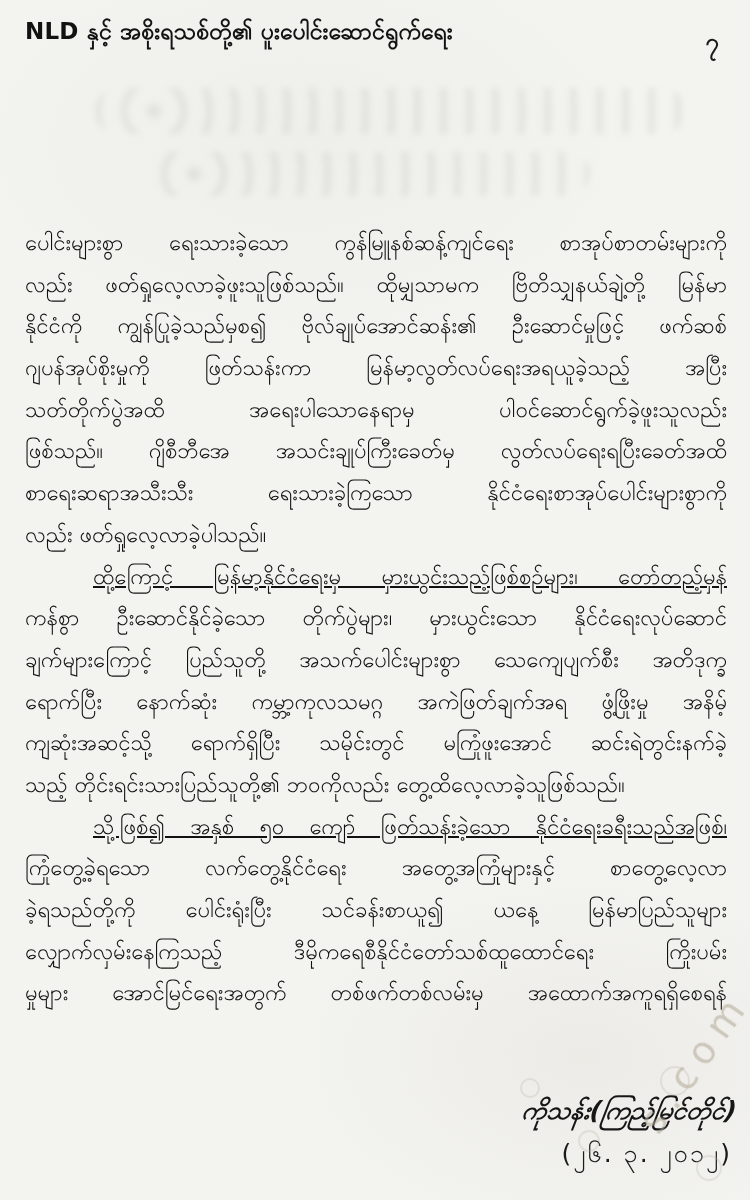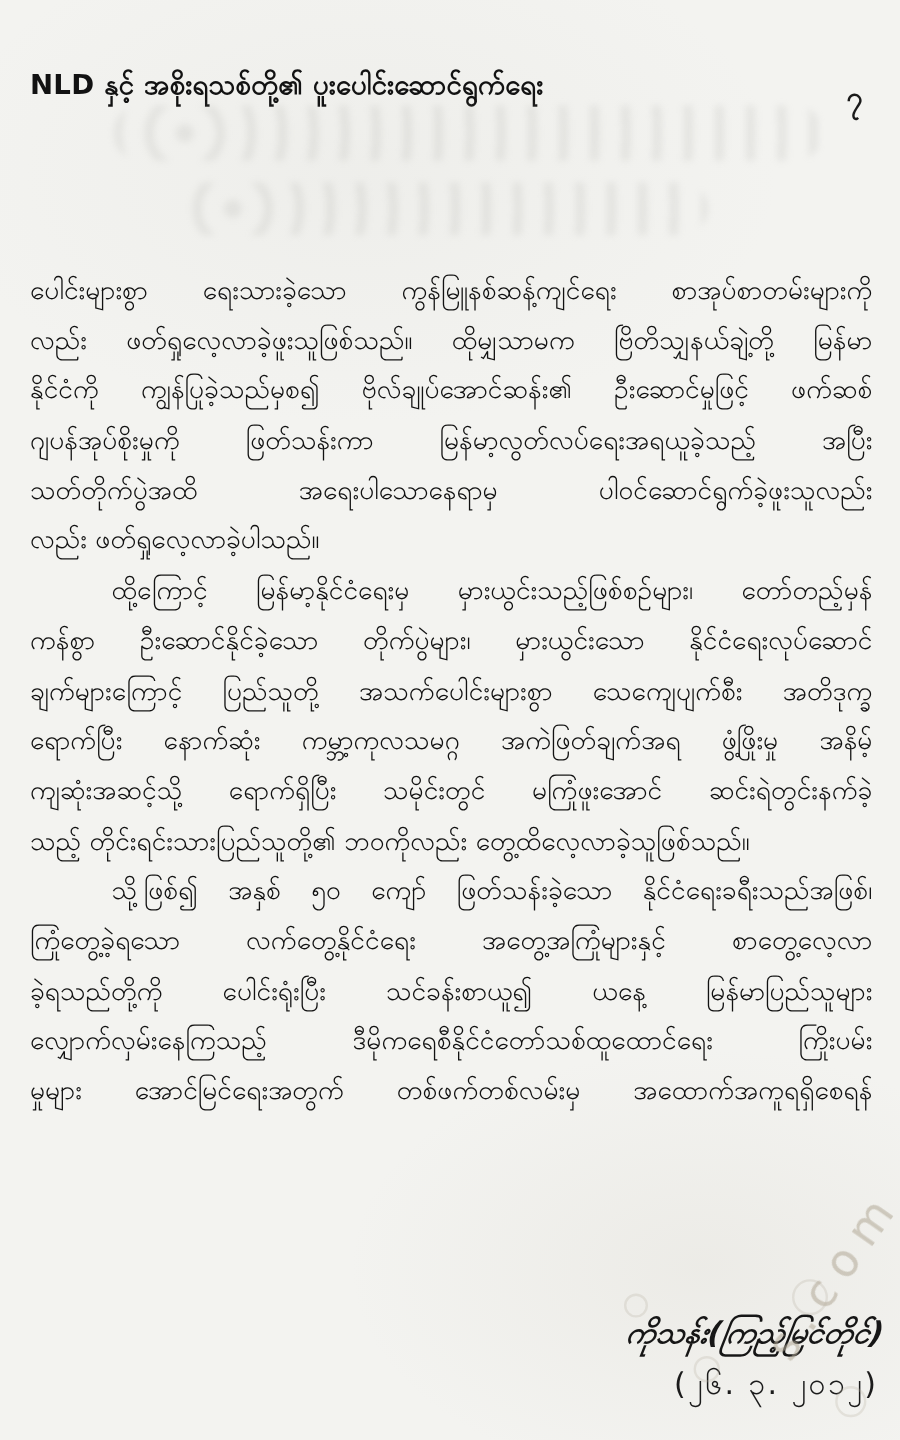--- a/index.html
+++ b/index.html
@@ -10,21 +10,21 @@
       radial-gradient(ellipse 420px 260px at 78% 88%, rgba(205,200,188,.18), rgba(0,0,0,0) 70%),
       radial-gradient(ellipse 500px 300px at 40% 12%, rgba(210,210,205,.15), rgba(0,0,0,0) 70%),
       #f3f3f0;
     font-family:"DejaVu Sans", sans-serif;
     color:#141414;
     overflow:hidden;
   }
   
   .header{
     position:absolute;left:25px;right:23px;top:16px;
-    display:flex;justify-content:space-between;align-items:flex-start;margin-top:39px;
+    display:flex;justify-content:space-between;align-items:flex-start;
   }
   .header-title{
     font-size:23px;font-weight:bold;letter-spacing:.2px;color:#121212;
   }
   .page-number{
     font-size:24px;font-weight:bold;margin-top:10px;padding-right:8px;color:#1a1a1a;
   }
   
   .ghost{
     position:absolute;border-radius:22px;
@@ -38,21 +38,21 @@
   .body-text{
     position:absolute;left:25px;right:23px;top:222px;
   }
   .line{
     height:41.7px;line-height:41.7px;
     font-size:22px;
     text-align:justify;text-align-last:justify;
     overflow:hidden;white-space:nowrap;
     color:#111;
   }
-  .line.indent{text-indent:68px;}
+  .line.indent{text-indent:68px;text-decoration:underline;}
   .line.end{text-align-last:left;}
   
   .signature{
     position:absolute;right:14px;top:1094px;text-align:right;
   }
   .signature-name{
     font-size:25px;font-weight:bold;font-style:italic;
     transform:skewX(-8deg);color:#161616;
   }
   .signature-date{
@@ -89,20 +89,22 @@
   <div class="ghost ghost-1"></div>
   <div class="ghost ghost-2"></div>
 
   <div class="body-text">
     <div>
       <div class="line">ပေါင်းများစွာ ရေးသားခဲ့သော ကွန်မြူနစ်ဆန့်ကျင်ရေး စာအုပ်စာတမ်းများကို</div>
       <div class="line">လည်း ဖတ်ရှုလေ့လာခဲ့ဖူးသူဖြစ်သည်။ ထိုမျှသာမက ဗြိတိသျှနယ်ချဲ့တို့ မြန်မာ</div>
       <div class="line">နိုင်ငံကို ကျွန်ပြုခဲ့သည်မှစ၍ ဗိုလ်ချုပ်အောင်ဆန်း၏ ဦးဆောင်မှုဖြင့် ဖက်ဆစ်</div>
       <div class="line">ဂျပန်အုပ်စိုးမှုကို ဖြတ်သန်းကာ မြန်မာ့လွတ်လပ်ရေးအရယူခဲ့သည့် အပြီး</div>
       <div class="line">သတ်တိုက်ပွဲအထိ အရေးပါသောနေရာမှ ပါဝင်ဆောင်ရွက်ခဲ့ဖူးသူလည်း</div>
+      <div class="line">ဖြစ်သည်။ ဂျိစီဘီအေ အသင်းချုပ်ကြီးခေတ်မှ လွတ်လပ်ရေးရပြီးခေတ်အထိ</div>
+      <div class="line">စာရေးဆရာအသီးသီး ရေးသားခဲ့ကြသော နိုင်ငံရေးစာအုပ်ပေါင်းများစွာကို</div>
       <div class="line end">လည်း ဖတ်ရှုလေ့လာခဲ့ပါသည်။</div>
     </div>
     <div>
       <div class="line indent">ထို့ကြောင့် မြန်မာ့နိုင်ငံရေးမှ မှားယွင်းသည့်ဖြစ်စဉ်များ၊ တော်တည့်မှန်</div>
       <div class="line">ကန်စွာ ဦးဆောင်နိုင်ခဲ့သော တိုက်ပွဲများ၊ မှားယွင်းသော နိုင်ငံရေးလုပ်ဆောင်</div>
       <div class="line">ချက်များကြောင့် ပြည်သူတို့ အသက်ပေါင်းများစွာ သေကျေပျက်စီး အတိဒုက္ခ</div>
       <div class="line">ရောက်ပြီး နောက်ဆုံး ကမ္ဘာ့ကုလသမဂ္ဂ အကဲဖြတ်ချက်အရ ဖွံ့ဖြိုးမှု အနိမ့်</div>
       <div class="line">ကျဆုံးအဆင့်သို့ ရောက်ရှိပြီး သမိုင်းတွင် မကြုံဖူးအောင် ဆင်းရဲတွင်းနက်ခဲ့</div>
       <div class="line end">သည့် တိုင်းရင်းသားပြည်သူတို့၏ ဘဝကိုလည်း တွေ့ထိလေ့လာခဲ့သူဖြစ်သည်။</div>
     </div>

